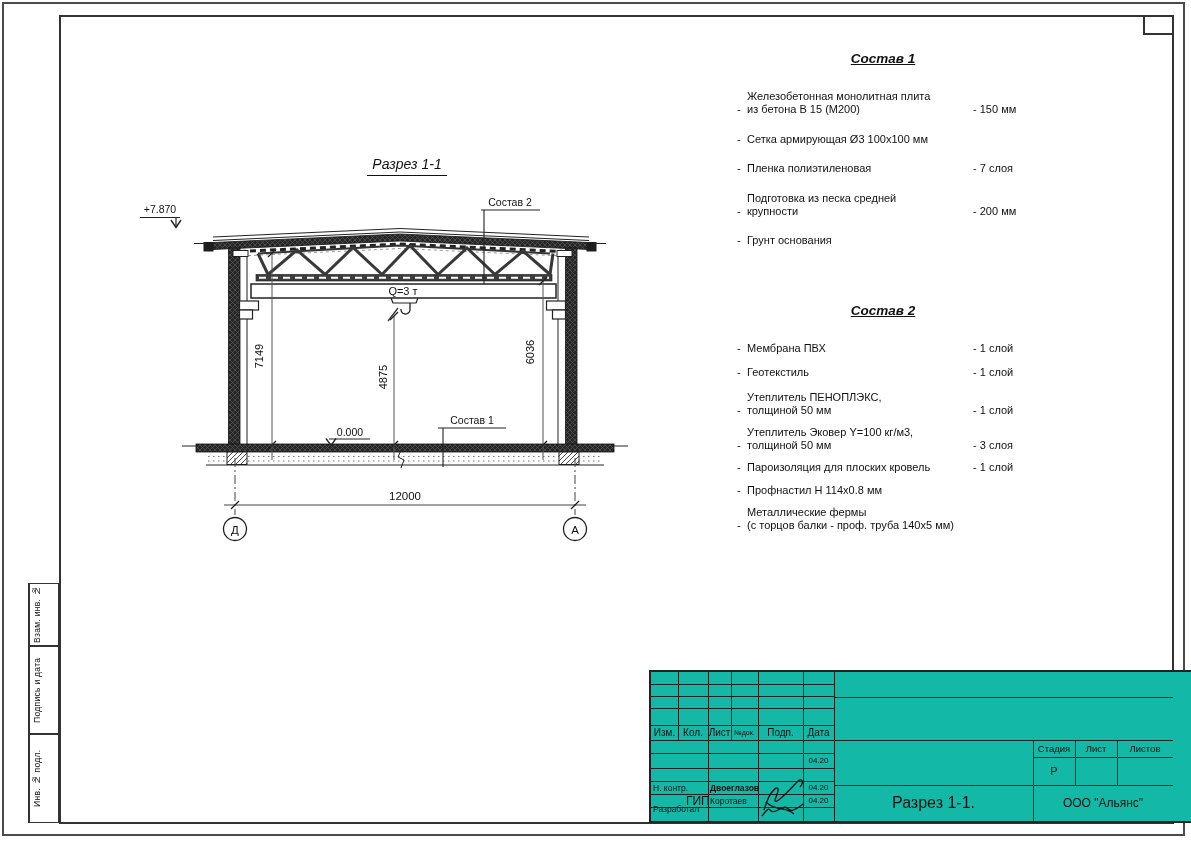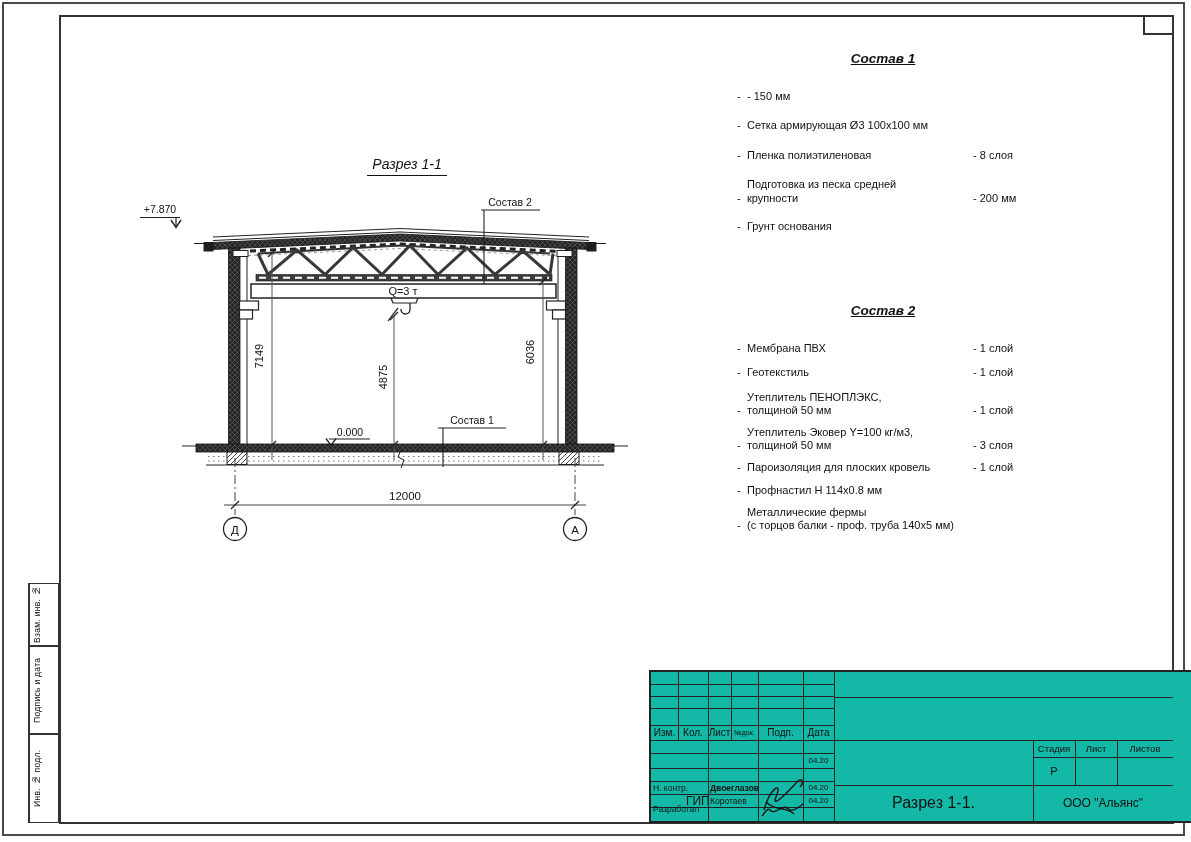--- a/index.html
+++ b/index.html
@@ -192,31 +192,33 @@
       <circle cx="575" cy="529" r="11.5" fill="#fff" stroke="#222" stroke-width="1.3"></circle>
       <text x="575" y="533.5" text-anchor="middle" font-size="11.5">А</text>
     </g>
   </svg>
 
   <div class="spec" style="top:52px;">
     <div class="spec-title">Состав 1</div>
     <div class="spec-items">
       <div class="spec-item" style="margin-bottom:16px;">
         <span class="spec-dash">-</span>
+        <span class="spec-name">Железобетонная  монолитная плита
+из бетона В 15 (М200)</span>
         <span class="spec-value">- 150 мм</span>
       </div>
       <div class="spec-item" style="margin-bottom:16px;">
         <span class="spec-dash">-</span>
         <span class="spec-name">Сетка армирующая Ø3 100х100 мм</span>
         <span class="spec-value"></span>
       </div>
       <div class="spec-item" style="margin-bottom:16px;">
         <span class="spec-dash">-</span>
         <span class="spec-name">Пленка полиэтиленовая</span>
-        <span class="spec-value">- 8 слоя</span>
+        <span class="spec-value">- 7 слоя</span>
       </div>
       <div class="spec-item" style="margin-bottom:15px;">
         <span class="spec-dash">-</span>
         <span class="spec-name">Подготовка из песка средней
 крупности</span>
         <span class="spec-value">- 200 мм</span>
       </div>
       <div class="spec-item">
         <span class="spec-dash">-</span>
         <span class="spec-name">Грунт основания</span>

